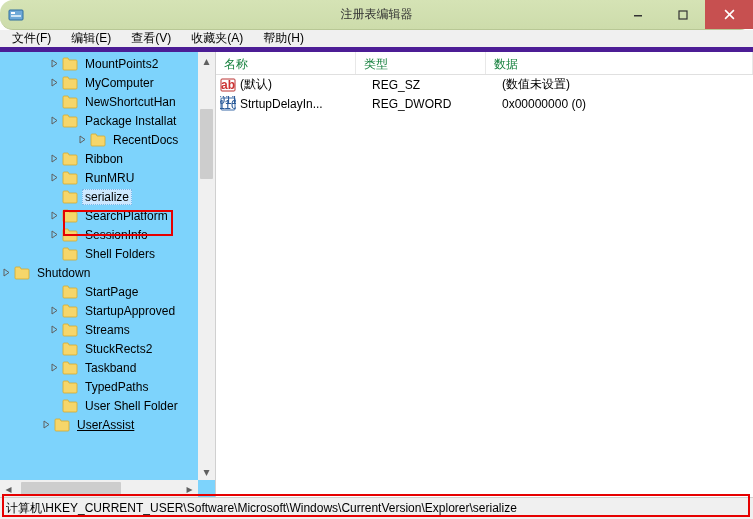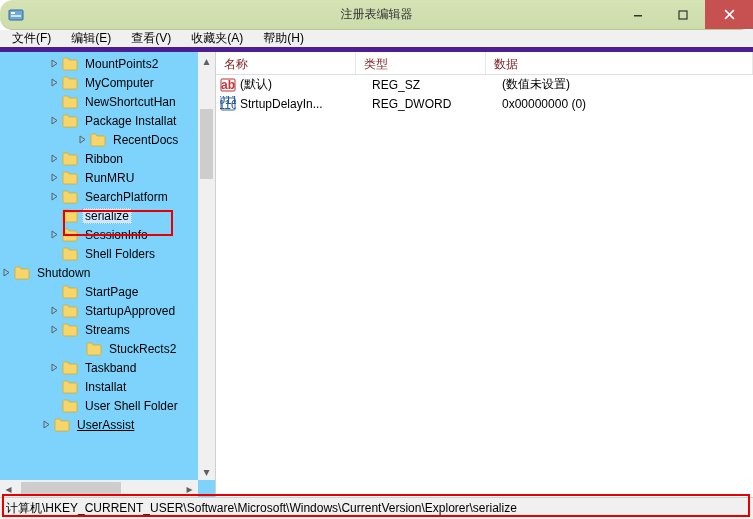--- a/index.html
+++ b/index.html
@@ -31,21 +31,21 @@
 .tree-scrollbar-v .arrow { height: 17px; display: flex; align-items: center; justify-content: center; color: #606060; }
 .tree-scrollbar-v .track { flex: 1; position: relative; }
 .tree-scrollbar-v .thumb { position: absolute; left: 2px; right: 2px; top: 40px; height: 70px; background: #cdcdcd; border-radius: 1px; }
 .tree-scrollbar-h { position: absolute; left: 0; right: 17px; bottom: 0; height: 17px; background: #f0f0f0; display: flex; }
 .tree-scrollbar-h .arrow { width: 17px; display: flex; align-items: center; justify-content: center; color: #606060; }
 .tree-scrollbar-h .track { flex: 1; position: relative; }
 .tree-scrollbar-h .thumb { position: absolute; top: 2px; bottom: 2px; left: 4px; width: 100px; background: #cdcdcd; border-radius: 1px; }
 
 .list-pane { flex: 1; display: flex; flex-direction: column; background: #fff; }
 .list-header { display: flex; height: 23px; border-bottom: 1px solid #e0e0e0; background: #fff; }
-.list-header .col { padding: 4px 8px; border-right: 1px solid #e8e8e8; color: #7f1d1d; }
+.list-header .col { padding: 4px 8px; border-right: 1px solid #e8e8e8; color: #15803d; }
 .list-header .col.name { width: 140px; }
 .list-header .col.type { width: 130px; }
 .list-header .col.data { flex: 1; }
 .list-body { flex: 1; }
 .list-row { display: flex; align-items: center; height: 19px; padding-left: 4px; }
 .list-row .val-icon { width: 16px; height: 16px; margin-right: 4px; flex: 0 0 16px; }
 .list-row .cell { overflow: hidden; text-overflow: ellipsis; white-space: nowrap; padding-right: 6px; }
 .list-row .cell.name { width: 132px; }
 .list-row .cell.type { width: 130px; }
 .list-row .cell.data { flex: 1; }
@@ -184,42 +184,42 @@
               <path d="M2 1 L7 4.5 L2 8 Z" fill="none" stroke="#606060" stroke-width="1"></path>
             </svg>
           </span>
           <span class="folder-icon">
             <svg viewBox="0 0 16 14">
               <path d="M1 3 L1 12 Q1 13 2 13 L14 13 Q15 13 15 12 L15 4 Q15 3 14 3 L7 3 L6 1 L2 1 Q1 1 1 2 Z" fill="#f6d66a" stroke="#d4a92e" stroke-width="0.8"></path>
             </svg>
           </span>
           <span class="label">RunMRU</span>
         </div>
+        <div class="tree-row selected" style="padding-left: 48px;">
+          <span class="expander none"></span>
+          <span class="folder-icon">
+            <svg viewBox="0 0 16 14">
+              <path d="M1 3 L1 12 Q1 13 2 13 L14 13 Q15 13 15 12 L15 4 Q15 3 14 3 L7 3 L6 1 L2 1 Q1 1 1 2 Z" fill="#f6d66a" stroke="#d4a92e" stroke-width="0.8"></path>
+            </svg>
+          </span>
+          <span class="label">serialize</span>
+        </div>
         <div class="tree-row" style="padding-left: 48px;">
           <span class="expander">
             <svg width="9" height="9" viewBox="0 0 9 9">
               <path d="M2 1 L7 4.5 L2 8 Z" fill="none" stroke="#606060" stroke-width="1"></path>
             </svg>
           </span>
           <span class="folder-icon">
             <svg viewBox="0 0 16 14">
               <path d="M1 3 L1 12 Q1 13 2 13 L14 13 Q15 13 15 12 L15 4 Q15 3 14 3 L7 3 L6 1 L2 1 Q1 1 1 2 Z" fill="#f6d66a" stroke="#d4a92e" stroke-width="0.8"></path>
             </svg>
           </span>
           <span class="label">SearchPlatform</span>
         </div>
-        <div class="tree-row selected" style="padding-left: 48px;">
-          <span class="expander none"></span>
-          <span class="folder-icon">
-            <svg viewBox="0 0 16 14">
-              <path d="M1 3 L1 12 Q1 13 2 13 L14 13 Q15 13 15 12 L15 4 Q15 3 14 3 L7 3 L6 1 L2 1 Q1 1 1 2 Z" fill="#f6d66a" stroke="#d4a92e" stroke-width="0.8"></path>
-            </svg>
-          </span>
-          <span class="label">serialize</span>
-        </div>
         <div class="tree-row" style="padding-left: 48px;">
           <span class="expander">
             <svg width="9" height="9" viewBox="0 0 9 9">
               <path d="M2 1 L7 4.5 L2 8 Z" fill="none" stroke="#606060" stroke-width="1"></path>
             </svg>
           </span>
           <span class="folder-icon">
             <svg viewBox="0 0 16 14">
               <path d="M1 3 L1 12 Q1 13 2 13 L14 13 Q15 13 15 12 L15 4 Q15 3 14 3 L7 3 L6 1 L2 1 Q1 1 1 2 Z" fill="#f6d66a" stroke="#d4a92e" stroke-width="0.8"></path>
             </svg>
@@ -276,21 +276,21 @@
               <path d="M2 1 L7 4.5 L2 8 Z" fill="none" stroke="#606060" stroke-width="1"></path>
             </svg>
           </span>
           <span class="folder-icon">
             <svg viewBox="0 0 16 14">
               <path d="M1 3 L1 12 Q1 13 2 13 L14 13 Q15 13 15 12 L15 4 Q15 3 14 3 L7 3 L6 1 L2 1 Q1 1 1 2 Z" fill="#f6d66a" stroke="#d4a92e" stroke-width="0.8"></path>
             </svg>
           </span>
           <span class="label">Streams</span>
         </div>
-        <div class="tree-row" style="padding-left: 72px; text-align: right;">
+        <div class="tree-row" style="padding-left: 48px; text-align: right;">
           <span class="expander none"></span>
           <span class="folder-icon">
             <svg viewBox="0 0 16 14">
               <path d="M1 3 L1 12 Q1 13 2 13 L14 13 Q15 13 15 12 L15 4 Q15 3 14 3 L7 3 L6 1 L2 1 Q1 1 1 2 Z" fill="#f6d66a" stroke="#d4a92e" stroke-width="0.8"></path>
             </svg>
           </span>
           <span class="label">StuckRects2</span>
         </div>
         <div class="tree-row" style="padding-left: 48px;">
           <span class="expander">
@@ -305,21 +305,21 @@
           </span>
           <span class="label">Taskband</span>
         </div>
         <div class="tree-row" style="padding-left: 48px;">
           <span class="expander none"></span>
           <span class="folder-icon">
             <svg viewBox="0 0 16 14">
               <path d="M1 3 L1 12 Q1 13 2 13 L14 13 Q15 13 15 12 L15 4 Q15 3 14 3 L7 3 L6 1 L2 1 Q1 1 1 2 Z" fill="#f6d66a" stroke="#d4a92e" stroke-width="0.8"></path>
             </svg>
           </span>
-          <span class="label">Installat</span>
+          <span class="label">TypedPaths</span>
         </div>
         <div class="tree-row" style="padding-left: 48px;">
           <span class="expander none"></span>
           <span class="folder-icon">
             <svg viewBox="0 0 16 14">
               <path d="M1 3 L1 12 Q1 13 2 13 L14 13 Q15 13 15 12 L15 4 Q15 3 14 3 L7 3 L6 1 L2 1 Q1 1 1 2 Z" fill="#f6d66a" stroke="#d4a92e" stroke-width="0.8"></path>
             </svg>
           </span>
           <span class="label">User Shell Folder</span>
         </div>

